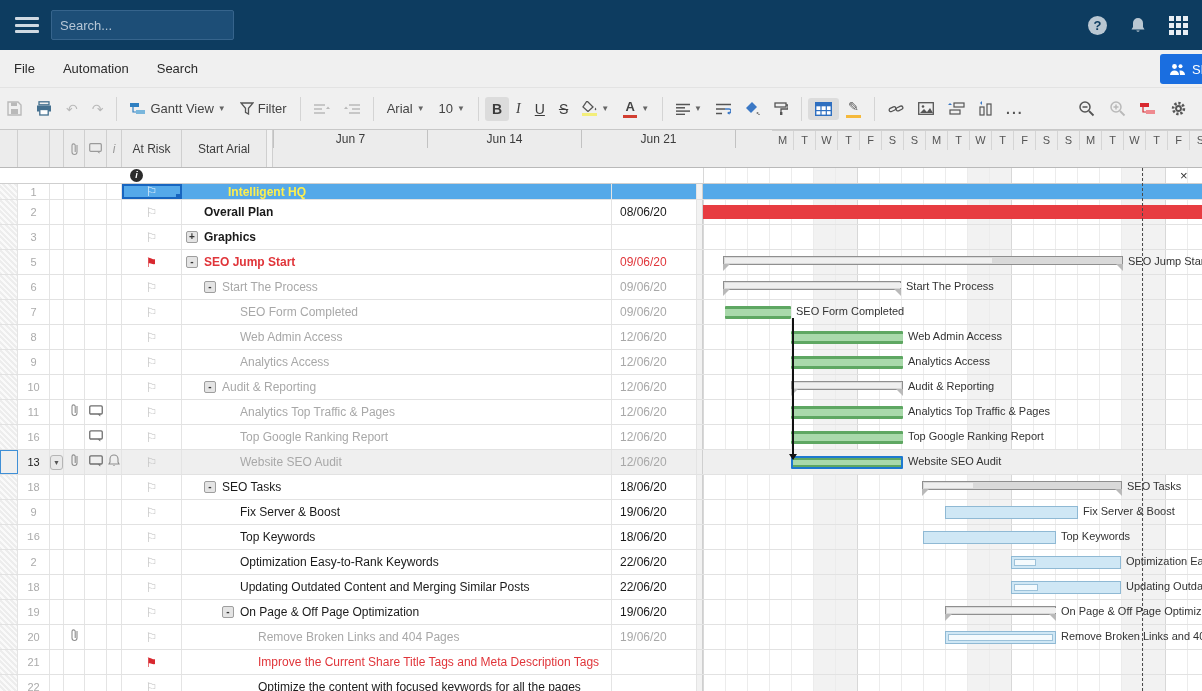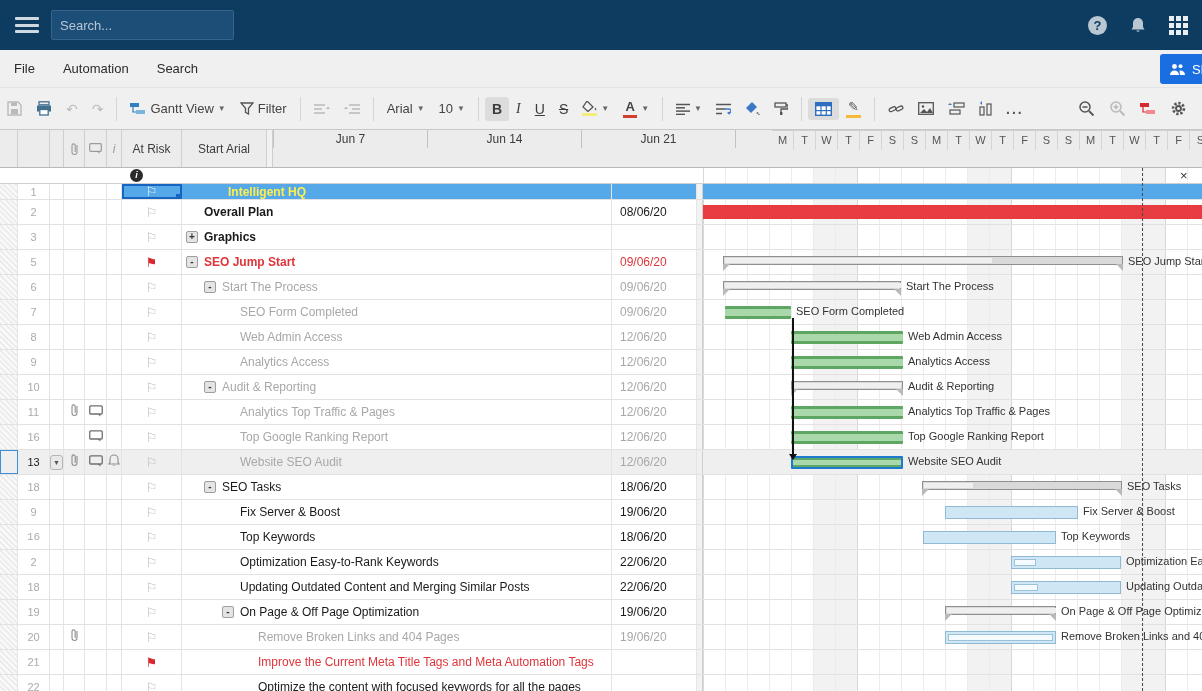--- a/index.html
+++ b/index.html
@@ -844,21 +844,21 @@
         <div class="cell c-gutter" style="width: 18px; flex: 0 0 auto;"></div>
         <div class="cell c-num" style="width: 32px; flex: 0 0 auto;">21</div>
         <div class="cell " style="width: 14px; flex: 0 0 auto; justify-content: center;"></div>
         <div class="cell " style="width: 21px; flex: 0 0 auto; justify-content: center;"></div>
         <div class="cell " style="width: 22px; flex: 0 0 auto; justify-content: center;"></div>
         <div class="cell " style="width: 15px; flex: 0 0 auto; justify-content: center;"></div>
         <div class="cell c-risk" style="width: 60px; flex: 0 0 auto;">
           <span class="dv flag-red">⚑</span>
         </div>
         <div class="cell c-task" style="width: 430px; flex: 0 0 auto; padding-left: 76px;">
-          <span class="t-red">Improve the Current Meta Title Tags and Meta Automation Tags</span>
+          <span class="t-red">Improve the Current Share Title Tags and Meta Description Tags</span>
         </div>
         <div class="cell c-date" style="width: 85px; flex: 0 0 auto; color: rgb(224, 53, 58);"></div>
         <div class="cell c-split" style="width: 6px; flex: 0 0 auto;"></div>
         <div class="cell c-gantt"></div>
       </div>
       <div class="row">
         <div class="cell c-gutter" style="width: 18px; flex: 0 0 auto;"></div>
         <div class="cell c-num" style="width: 32px; flex: 0 0 auto;">22</div>
         <div class="cell " style="width: 14px; flex: 0 0 auto; justify-content: center;"></div>
         <div class="cell " style="width: 21px; flex: 0 0 auto; justify-content: center;"></div>

